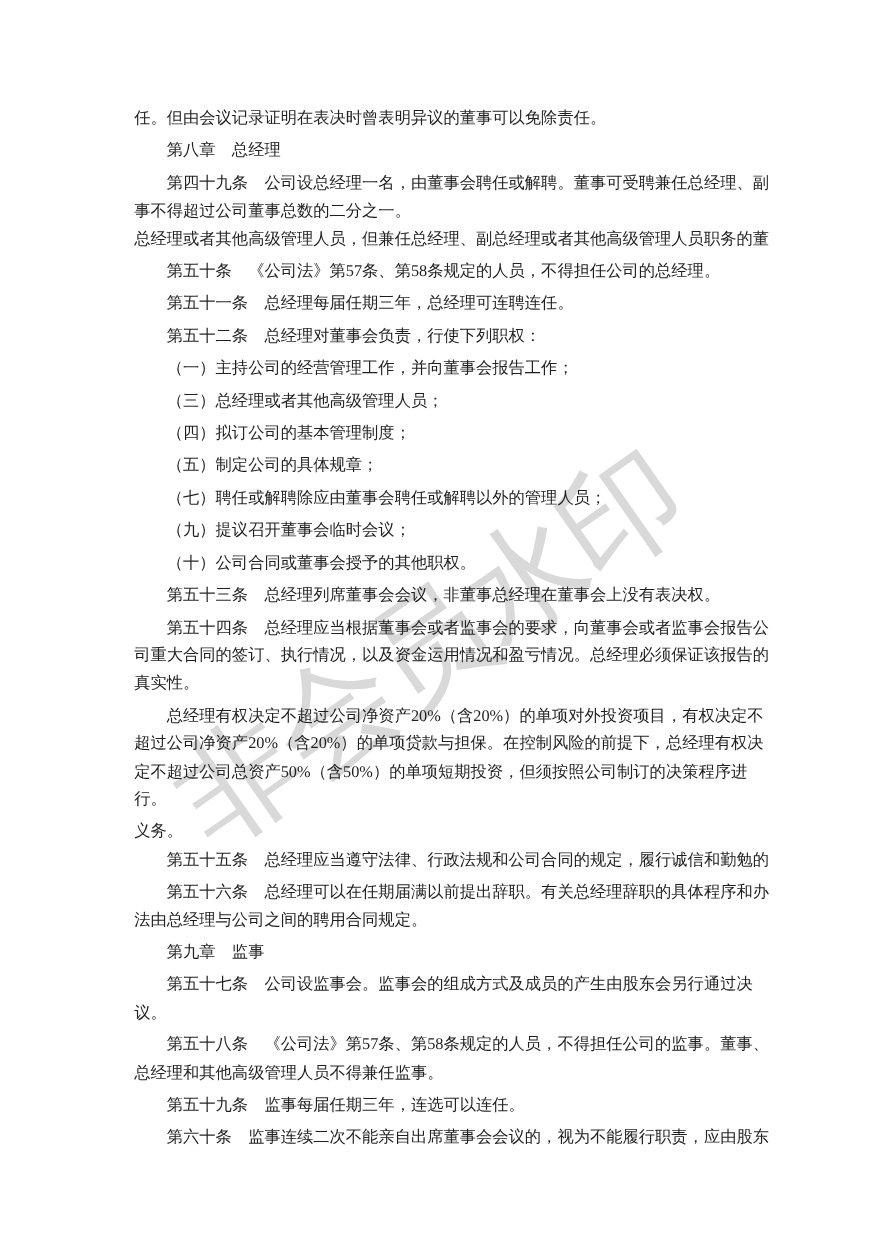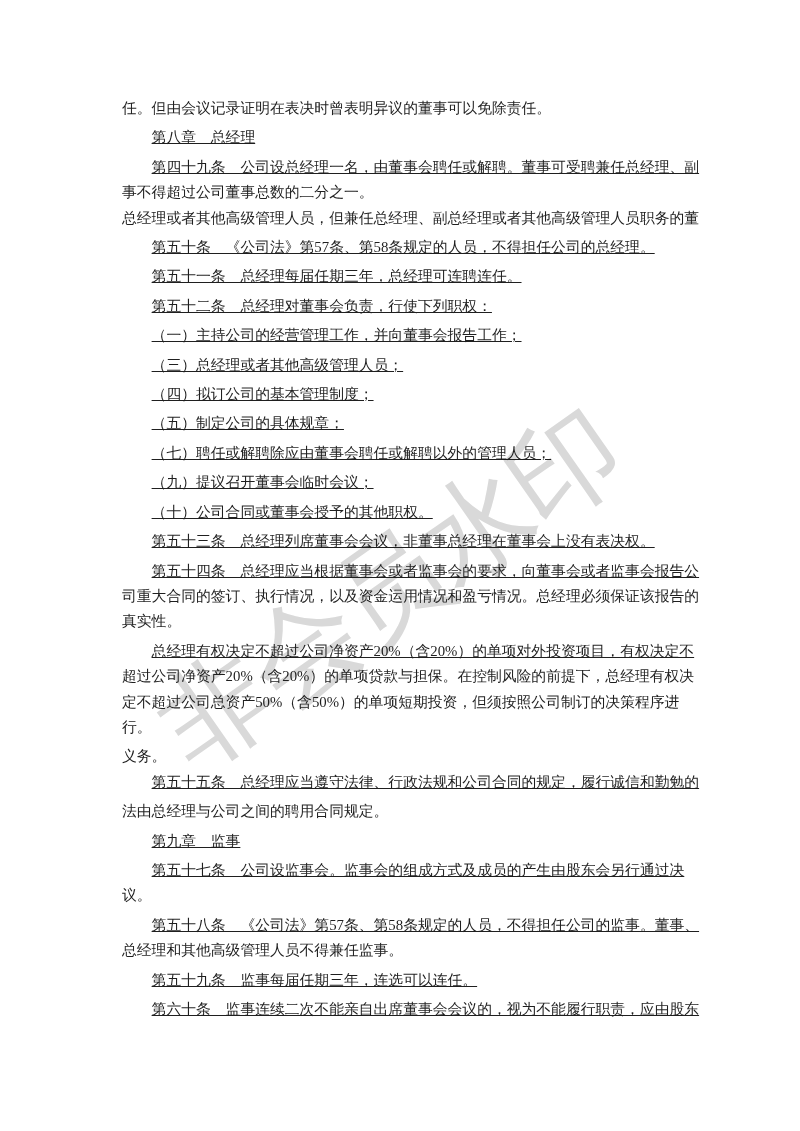--- a/index.html
+++ b/index.html
@@ -48,21 +48,20 @@
     white-space: nowrap;
     text-align: left;
     overflow: visible;
   }
   .line.fill {
     text-align: justify;
     text-align-last: justify;
   }
   .line.indent {
     padding-left: 2em;
-    text-decoration: underline;
   }
 </style>
 </head>
 <body>
 
 <div class="page">
   <div class="watermark" style="color: rgb(217, 217, 217);">非会员水印</div>
   <div class="content">
       <div class="para body-continuation">
         <div class="line">任。但由会议记录证明在表决时曾表明异议的董事可以免除责任。</div>
@@ -117,20 +116,21 @@
         <div class="line indent fill">总经理有权决定不超过公司净资产20%（含20%）的单项对外投资项目，有权决定不</div>
         <div class="line fill">超过公司净资产20%（含20%）的单项贷款与担保。在控制风险的前提下，总经理有权决</div>
         <div class="line fill">定不超过公司总资产50%（含50%）的单项短期投资，但须按照公司制订的决策程序进</div>
         <div class="line">行。</div>
       </div>
       <div class="para article">
         <div class="line">义务。</div>
         <div class="line indent fill">第五十五条　总经理应当遵守法律、行政法规和公司合同的规定，履行诚信和勤勉的</div>
       </div>
       <div class="para article">
+        <div class="line indent fill">第五十六条　总经理可以在任期届满以前提出辞职。有关总经理辞职的具体程序和办</div>
         <div class="line">法由总经理与公司之间的聘用合同规定。</div>
       </div>
       <div class="para chapter-heading">
         <div class="line indent">第九章　监事</div>
       </div>
       <div class="para article">
         <div class="line indent fill">第五十七条　公司设监事会。监事会的组成方式及成员的产生由股东会另行通过决</div>
         <div class="line">议。</div>
       </div>
       <div class="para article">

